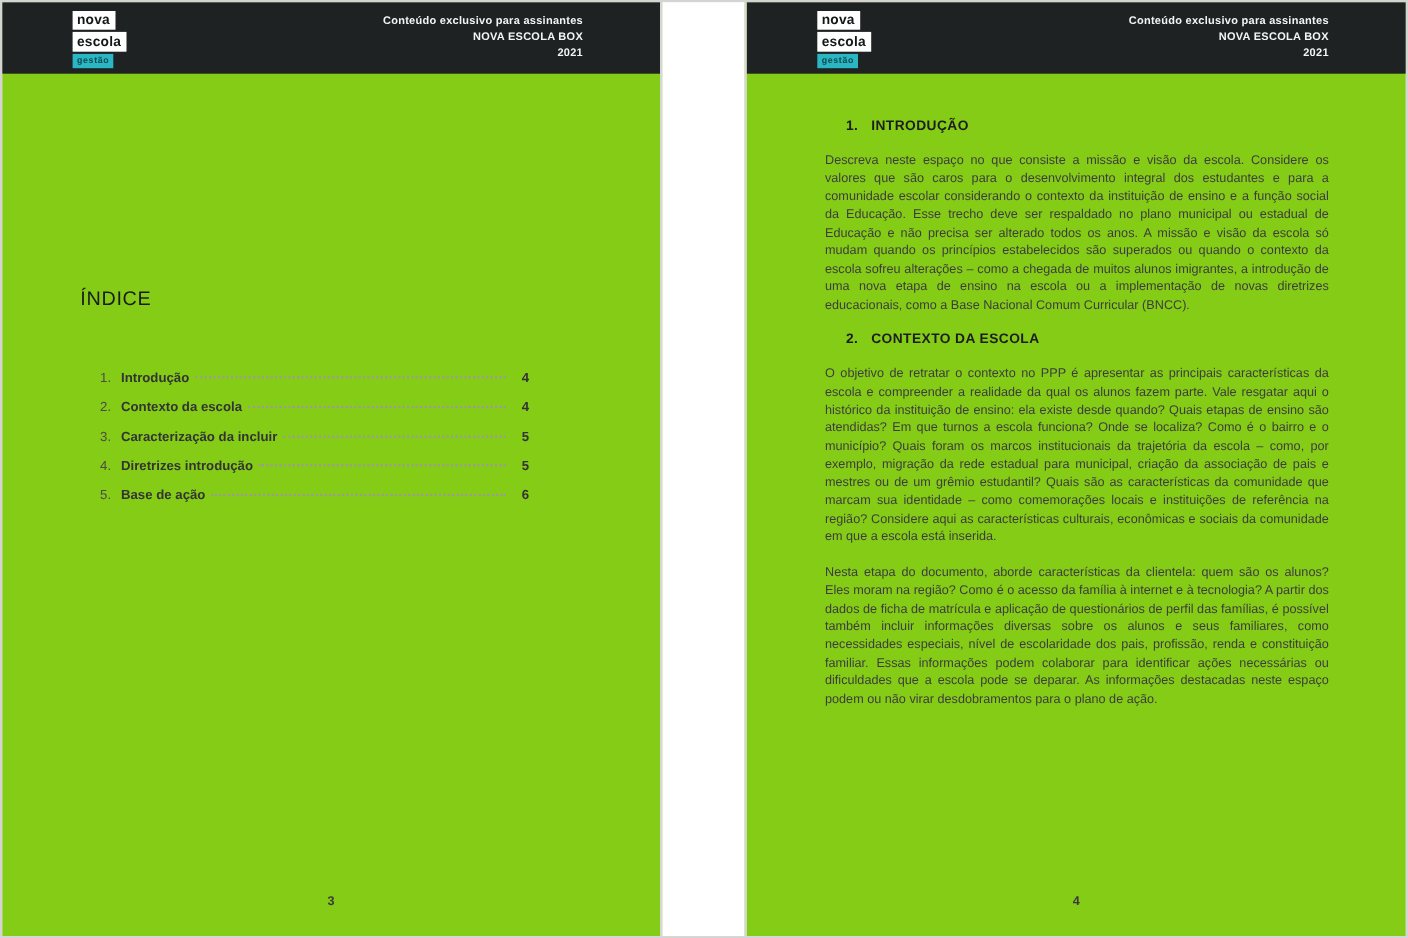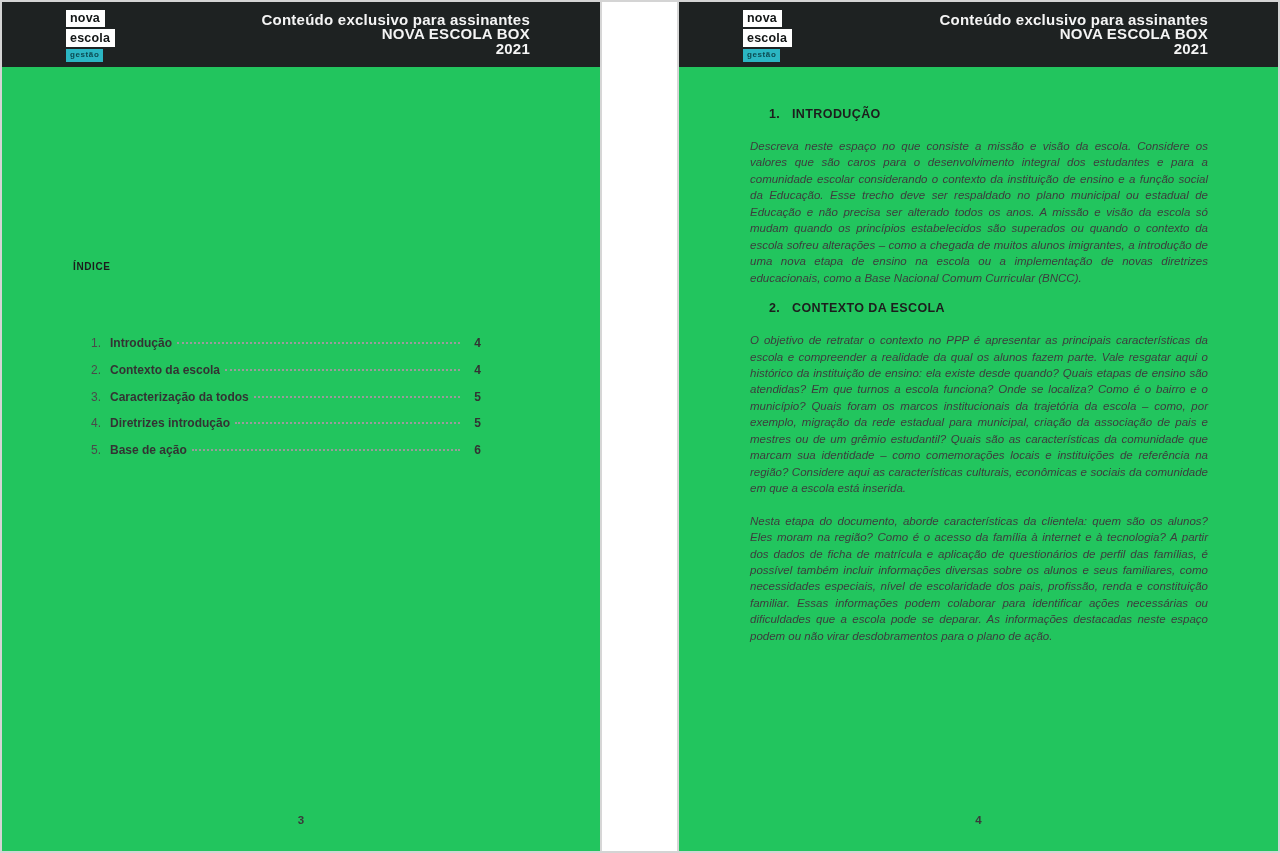--- a/index.html
+++ b/index.html
@@ -12,21 +12,21 @@
     overflow: hidden;
   }
   .frame {
     position: absolute; inset: 0;
     border: 2px solid #d4d4d4;
     pointer-events: none;
     z-index: 5;
   }
   .page {
     position: absolute; top: 2px; bottom: 2px;
-    background: #22c55e;
+    background: #84cc16;
   }
   .page.left  { left: 2px;  width: 600px; border-right: 2px solid #d6d6d6; }
   .page.right { right: 2px; width: 601px; border-left: 2px solid #d6d6d6; }
 
   
   .doc-header {
     height: 65px;
     background: #1e2222;
     display: flex; align-items: center; justify-content: space-between;
     padding: 0 70px 0 64px;
@@ -37,28 +37,28 @@
     font-weight: bold; font-size: 12.5px; line-height: 1;
     padding: 2.5px 5px 2.5px 4px; letter-spacing: 0.2px;
   }
   .logo-badge {
     background: #2bb6c3; color: #0c4a52;
     font-weight: bold; font-size: 8px; line-height: 1;
     padding: 2.5px 4px; letter-spacing: 0.6px; text-align: right;
   }
   .header-meta {
     text-align: right; color: #f4f4f4;
-    font-size: 15px; font-weight: bold;
+    font-size: 10px; font-weight: bold;
     line-height: 14.5px; letter-spacing: 0.25px; margin-left: 17px;
   }
 
   
   .index-title {
     position: absolute; left: 71px; top: 259px;
-    font-size: 10px; font-weight: bold; color: #1c1c1c; letter-spacing: 0.6px;
+    font-size: 18px; font-weight: normal; color: #1c1c1c; letter-spacing: 0.6px;
   }
   .toc { position: absolute; left: 89px; right: 119px; top: 334px; }
   .toc-row { display: flex; align-items: baseline; height: 26.8px; font-size: 12px; }
   .toc-num { width: 19px; color: #4a4a4a; flex: 0 0 auto; }
   .toc-label { font-weight: bold; color: #333333; white-space: nowrap; padding-right: 5px; }
   .toc-leader { flex: 1; border-bottom: 2px dotted #9b9b9b; transform: translateY(-3px); margin-right: 9px; }
   .toc-page { font-weight: bold; color: #333333; width: 12px; text-align: right; flex: 0 0 auto; }
 
   .pagenum {
     position: absolute; bottom: 25px; left: 0; right: 0;
@@ -68,21 +68,21 @@
   
   .content { position: absolute; left: 71px; right: 70px; top: 105px; color: #3d3d3d; }
   .section { margin-bottom: 15px; }
   .section-heading {
     display: flex; margin: 0 0 17px 19px;
     font-weight: bold; font-size: 12.5px; color: #1d1d1d; letter-spacing: 0.4px;
   }
   .heading-num { width: 23px; flex: 0 0 auto; }
   .body-par {
     font-size: 11.5px; line-height: 16.45px;
-    text-align: justify; margin: 16px 0 11px 0; color: #3d3d3d; font-style: italic;
+    text-align: justify; margin: 16px 0 11px 0; color: #3d3d3d;
   }
 </style>
 </head>
 <body>
 
 <div class="frame"></div>
 
 <div class="page left">
 
   <div class="doc-header">
@@ -108,21 +108,21 @@
       <span class="toc-page">4</span>
     </div>
     <div class="toc-row">
       <span class="toc-num">2.</span>
       <span class="toc-label">Contexto da escola</span>
       <span class="toc-leader"></span>
       <span class="toc-page">4</span>
     </div>
     <div class="toc-row">
       <span class="toc-num">3.</span>
-      <span class="toc-label">Caracterização da todos</span>
+      <span class="toc-label">Caracterização da incluir</span>
       <span class="toc-leader"></span>
       <span class="toc-page">5</span>
     </div>
     <div class="toc-row">
       <span class="toc-num">4.</span>
       <span class="toc-label">Diretrizes introdução</span>
       <span class="toc-leader"></span>
       <span class="toc-page">5</span>
     </div>
     <div class="toc-row">

